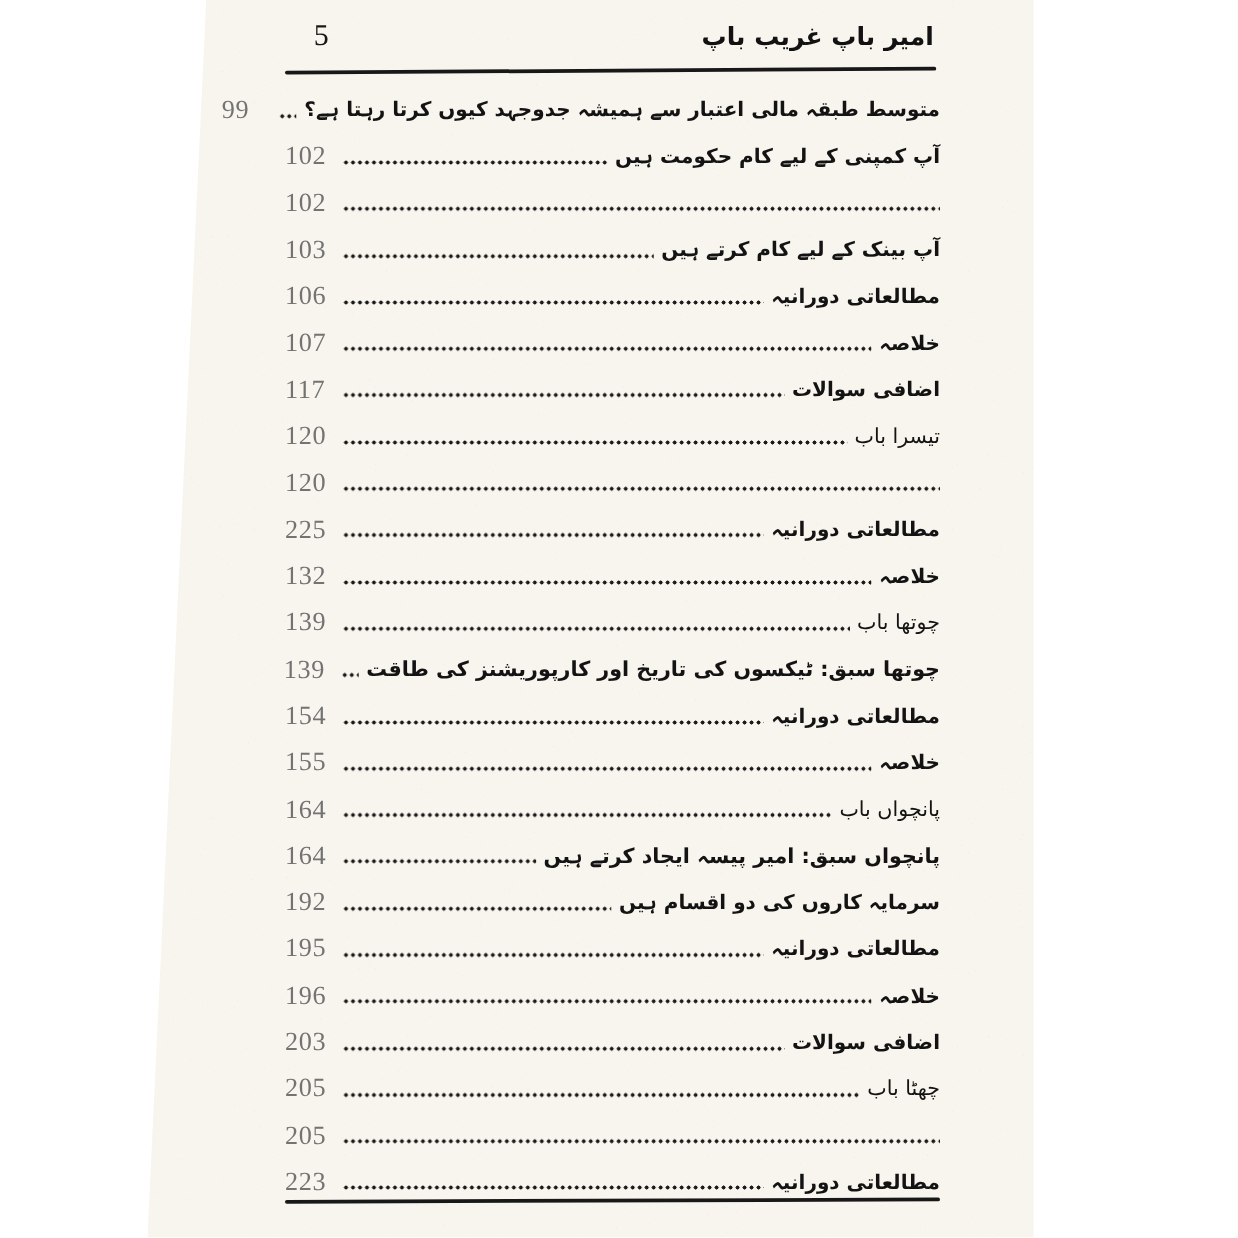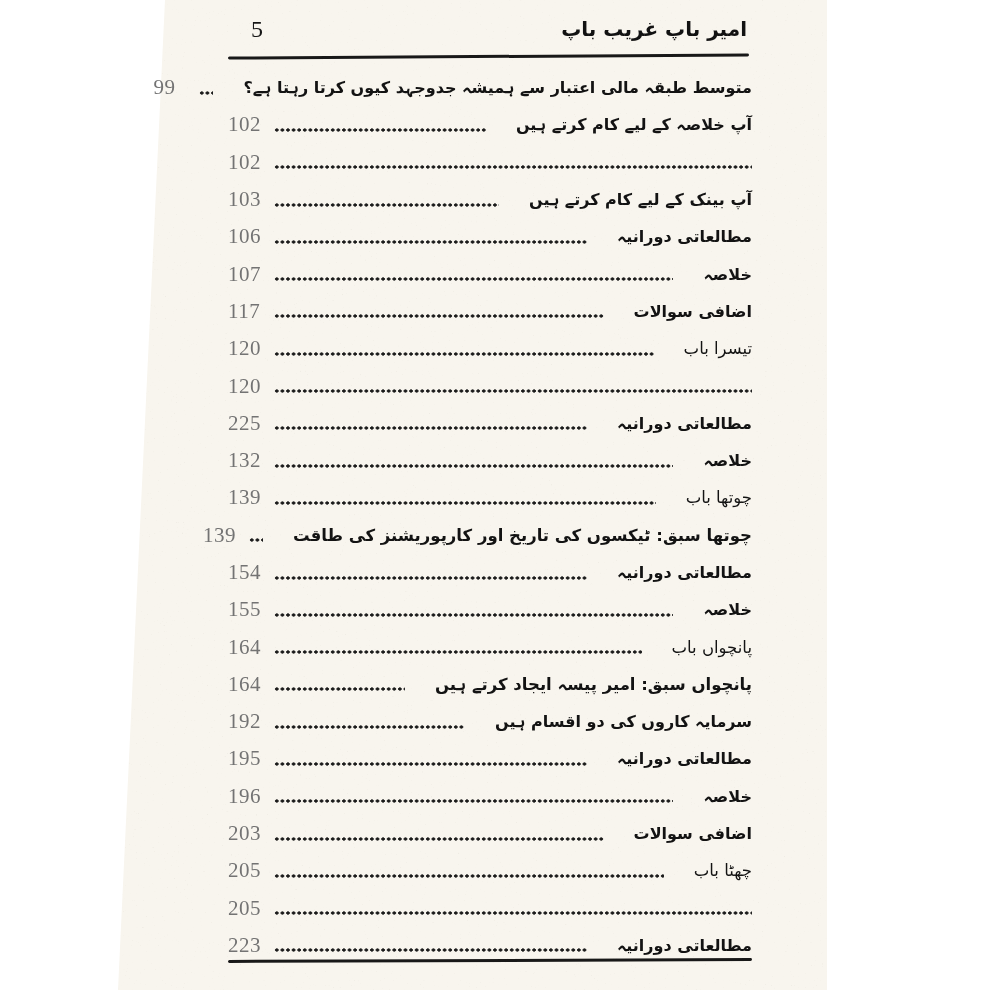--- a/index.html
+++ b/index.html
@@ -77,21 +77,20 @@
     height: 37.3px;
     color: #131313;
   }
   .row .label {
     flex: 0 0 auto;
     font-size: 16px;
     font-weight: 700;
     padding-left: 6px;
     white-space: nowrap;
     letter-spacing: -0.2px;
-    margin-left: 24px;
   }
   .row.chapter .label { font-size: 16.5px; font-weight: 400; }
   .row.lesson  .label { font-size: 16.5px; font-weight: 800; }
   .leader {
     flex: 1 1 auto;
     min-width: 14px;
     height: 4px;
     transform: translateY(5px);
     background-image: radial-gradient(circle, #1a1a1a 1.45px, rgba(0,0,0,0) 1.8px);
     background-size: 5.6px 4px;
@@ -130,21 +129,21 @@
   <div class="hline"></div>
 
   <div class="toc" id="toc-list">
   <div class="row normal">
     <span class="label">متوسط طبقہ مالی اعتبار سے ہمیشہ جدوجہد کیوں کرتا رہتا ہے؟</span>
     <span class="leader"></span>
     <span class="num">99</span>
   </div>
 
   <div class="row normal">
-    <span class="label">آپ خلاصہ کے لیے کام کرتے ہیں</span>
+    <span class="label">آپ کمپنی کے لیے کام حکومت ہیں</span>
     <span class="leader"></span>
     <span class="num">102</span>
   </div>
 
   <div class="row normal">
     <span class="leader"></span>
     <span class="num">102</span>
   </div>
 
   <div class="row normal">

